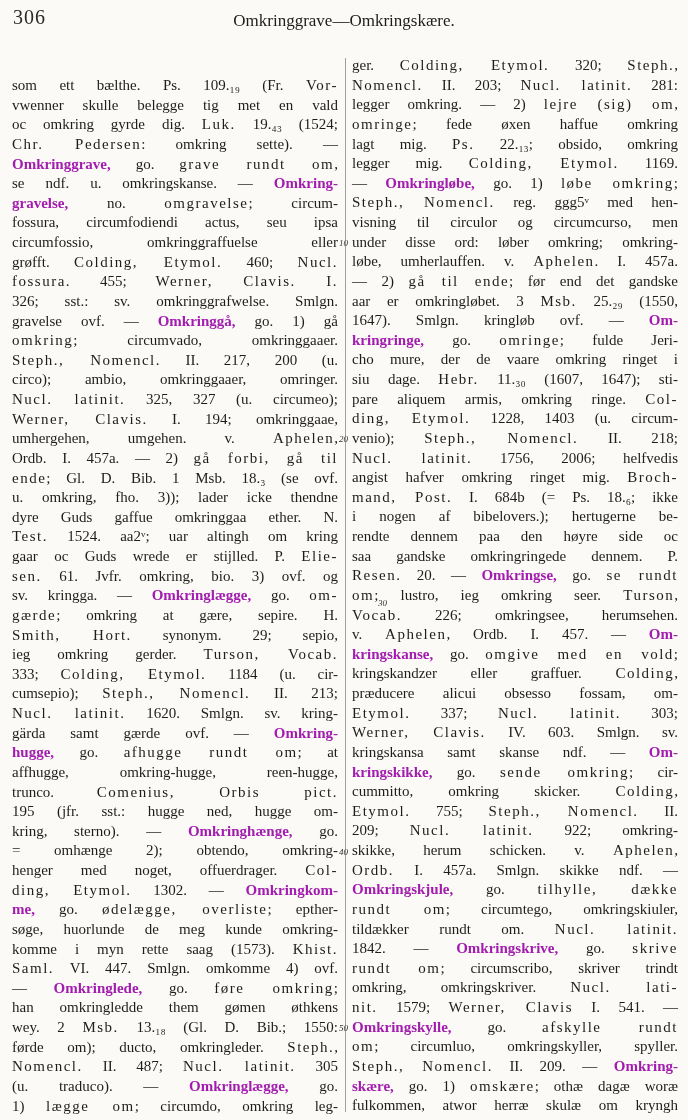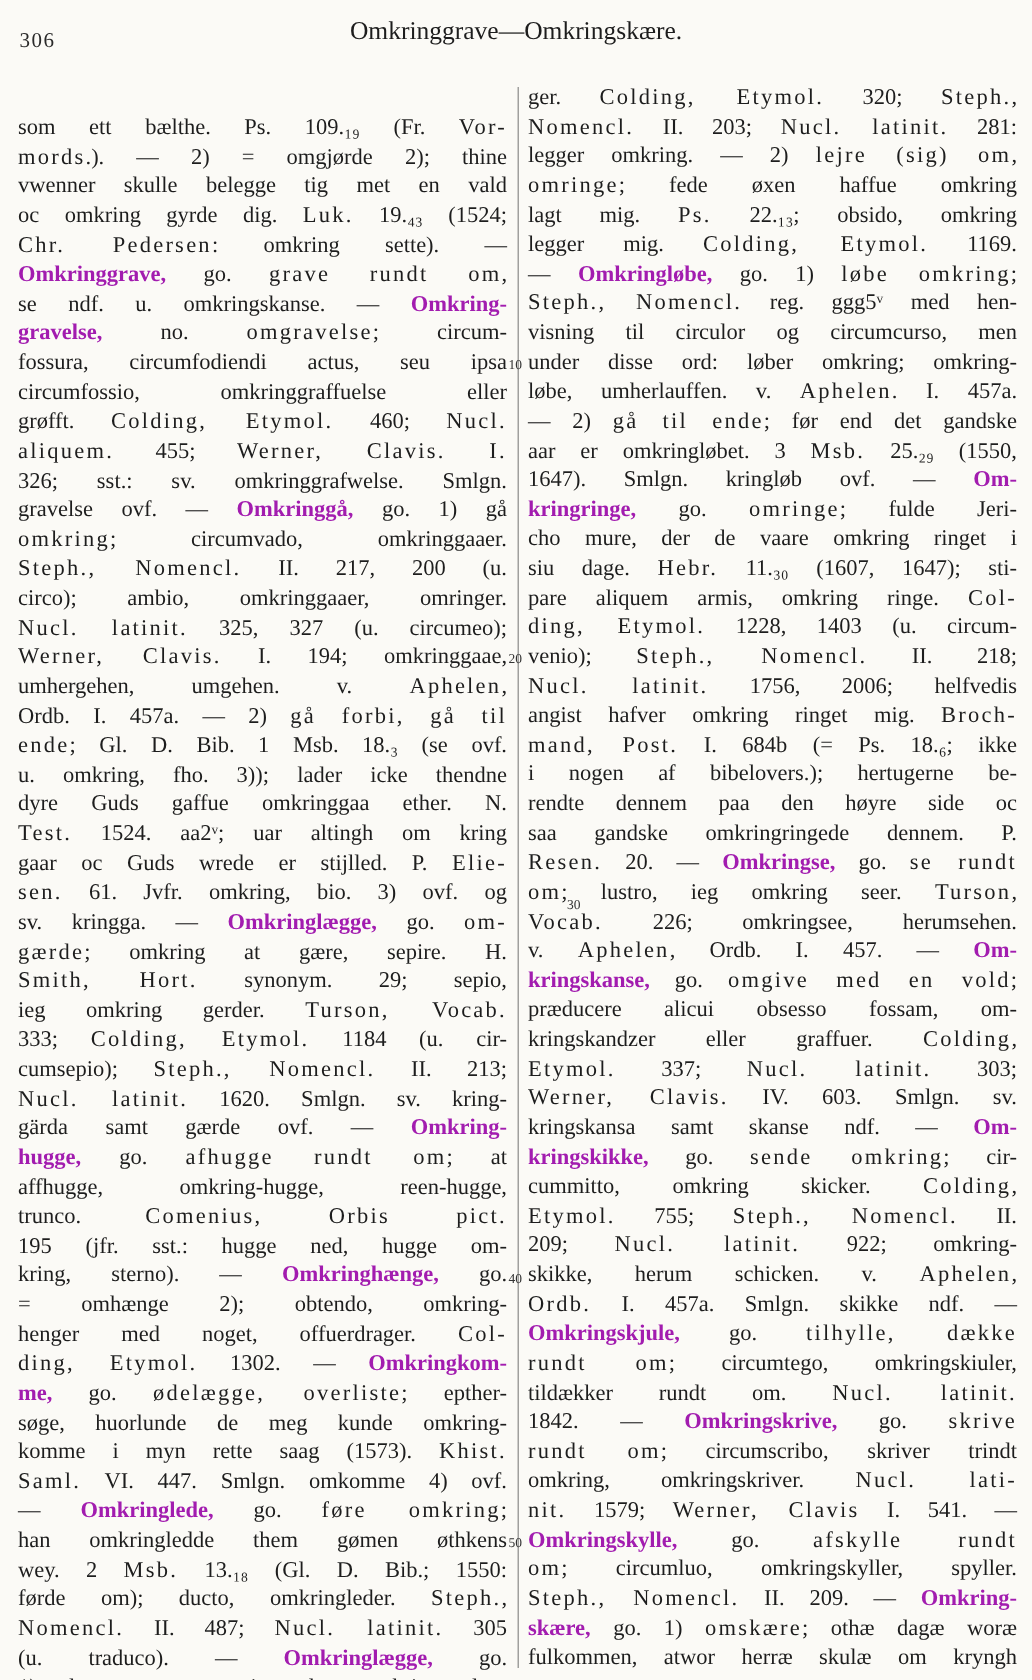--- a/index.html
+++ b/index.html
@@ -8,22 +8,22 @@
     background:#f3f2ee;
     font-family:"Liberation Serif", serif;
     color:#1c1c1c;
     overflow:hidden;
   }
   .page{
     position:absolute;inset:0;
     background:#fbfaf6;
   }
   .hdr-pageno{
-    position:absolute;left:13px;top:20px;
-    font-size:14px;letter-spacing:1px;color:#2a2a2a;
+    position:absolute;left:13px;top:6px;
+    font-size:20px;letter-spacing:1px;color:#2a2a2a;
   }
   .hdr-title{
     position:absolute;left:0;right:0;top:11px;
     text-align:center;font-size:17px;color:#1d1d1d;
   }
   .col{
     position:absolute;top:56px;width:326px;
   }
   .col-left{left:12px;margin-top:20px;}
   .col-right{left:352px;}
@@ -37,42 +37,42 @@
   .line b{font-weight:700;color:#a21caf;}
   .sp{letter-spacing:1.5px;}
   .divider{
     position:absolute;left:345px;top:58px;width:1px;height:1054px;
     background:rgba(70,70,70,.5);
   }
   .lineno{
     position:absolute;left:-13px;width:12px;
     font-size:9px;line-height:10px;color:#333;
     text-align:left;
+    font-style:italic;
   }
 </style>
 </head>
 <body>
 
 <div class="page">
   <span class="hdr-pageno">306</span>
   <div class="hdr-title">Omkringgrave—Omkringskære.</div>
   <div class="divider"></div>
   <div class="col col-left" id="col-left">
       <div class="line">som ett bælthe. Ps. 109.₁₉ (Fr. <span class="sp">Vor-</span></div>
-      <div class="line"><span class="sp">mords</span>.). — 2) = omgjørde 2); thine</div>
       <div class="line">vwenner skulle belegge tig met en vald</div>
       <div class="line">oc omkring gyrde dig. <span class="sp">Luk.</span> 19.₄₃ (1524;</div>
       <div class="line"><span class="sp">Chr. Pedersen</span>: omkring sette). —</div>
       <div class="line"><b>Omkringgrave,</b> go. <span class="sp">grave rundt om</span>,</div>
       <div class="line">se ndf. u. omkringskanse. — <b>Omkring-</b></div>
       <div class="line"><b>gravelse,</b> no. <span class="sp">omgravelse</span>; circum-</div>
       <div class="line">fossura, circumfodiendi actus, seu ipsa</div>
       <div class="line">circumfossio, omkringgraffuelse eller</div>
       <div class="line">grøfft. <span class="sp">Colding, Etymol.</span> 460; <span class="sp">Nucl.</span></div>
-      <div class="line"><span class="sp">aliquem.</span> 455; <span class="sp">Werner, Clavis. I.</span></div>
+      <div class="line"><span class="sp">fossura.</span> 455; <span class="sp">Werner, Clavis. I.</span></div>
       <div class="line">326; sst.: sv. omkringgrafwelse. Smlgn.</div>
       <div class="line">gravelse ovf. — <b>Omkringgå,</b> go. 1) gå</div>
       <div class="line"><span class="sp">omkring</span>; circumvado, omkringgaaer.</div>
       <div class="line"><span class="sp">Steph., Nomencl.</span> II. 217, 200 (u.</div>
       <div class="line">circo); ambio, omkringgaaer, omringer.</div>
       <div class="line"><span class="sp">Nucl. latinit.</span> 325, 327 (u. circumeo);</div>
       <div class="line"><span class="sp">Werner, Clavis.</span> I. 194; omkringgaae,</div>
       <div class="line">umhergehen, umgehen. v. <span class="sp">Aphelen</span>,</div>
       <div class="line">Ordb. I. 457a. — 2) <span class="sp">gå forbi, gå til</span></div>
       <div class="line"><span class="sp">ende</span>; Gl. D. Bib. 1 Msb. 18.₃ (se ovf.</div>
@@ -134,22 +134,22 @@
       <div class="line">angist hafver omkring ringet mig. <span class="sp">Broch-</span></div>
       <div class="line"><span class="sp">mand, Post.</span> I. 684b (= Ps. 18.₆; ikke</div>
       <div class="line">i nogen af bibelovers.); hertugerne be-</div>
       <div class="line">rendte dennem paa den høyre side oc</div>
       <div class="line">saa gandske omkringringede dennem. P.</div>
       <div class="line"><span class="sp">Resen.</span> 20. — <b>Omkringse,</b> go. <span class="sp">se rundt</span></div>
       <div class="line"><span class="sp">om</span>; lustro, ieg omkring seer. <span class="sp">Turson</span>,</div>
       <div class="line"><span class="sp">Vocab.</span> 226; omkringsee, herumsehen.</div>
       <div class="line">v. <span class="sp">Aphelen</span>, Ordb. I. 457. — <b>Om-</b></div>
       <div class="line"><b>kringskanse,</b> go. <span class="sp">omgive med en vold</span>;</div>
+      <div class="line">kringskandzer eller graffuer. <span class="sp">Colding</span>,</div>
       <div class="line">præducere alicui obsesso fossam, om-</div>
-      <div class="line">kringskandzer eller graffuer. <span class="sp">Colding</span>,</div>
       <div class="line"><span class="sp">Etymol.</span> 337; <span class="sp">Nucl. latinit.</span> 303;</div>
       <div class="line"><span class="sp">Werner, Clavis.</span> IV. 603. Smlgn. sv.</div>
       <div class="line">kringskansa samt skanse ndf. — <b>Om-</b></div>
       <div class="line"><b>kringskikke,</b> go. <span class="sp">sende omkring</span>; cir-</div>
       <div class="line">cummitto, omkring skicker. <span class="sp">Colding</span>,</div>
       <div class="line"><span class="sp">Etymol.</span> 755; <span class="sp">Steph., Nomencl.</span> II.</div>
       <div class="line">209; <span class="sp">Nucl. latinit.</span> 922; omkring-</div>
       <div class="line">skikke, herum schicken. v. <span class="sp">Aphelen</span>,</div>
       <div class="line"><span class="sp">Ordb.</span> I. 457a. Smlgn. skikke ndf. —</div>
       <div class="line"><b>Omkringskjule,</b> go. <span class="sp">tilhylle, dække</span></div>

